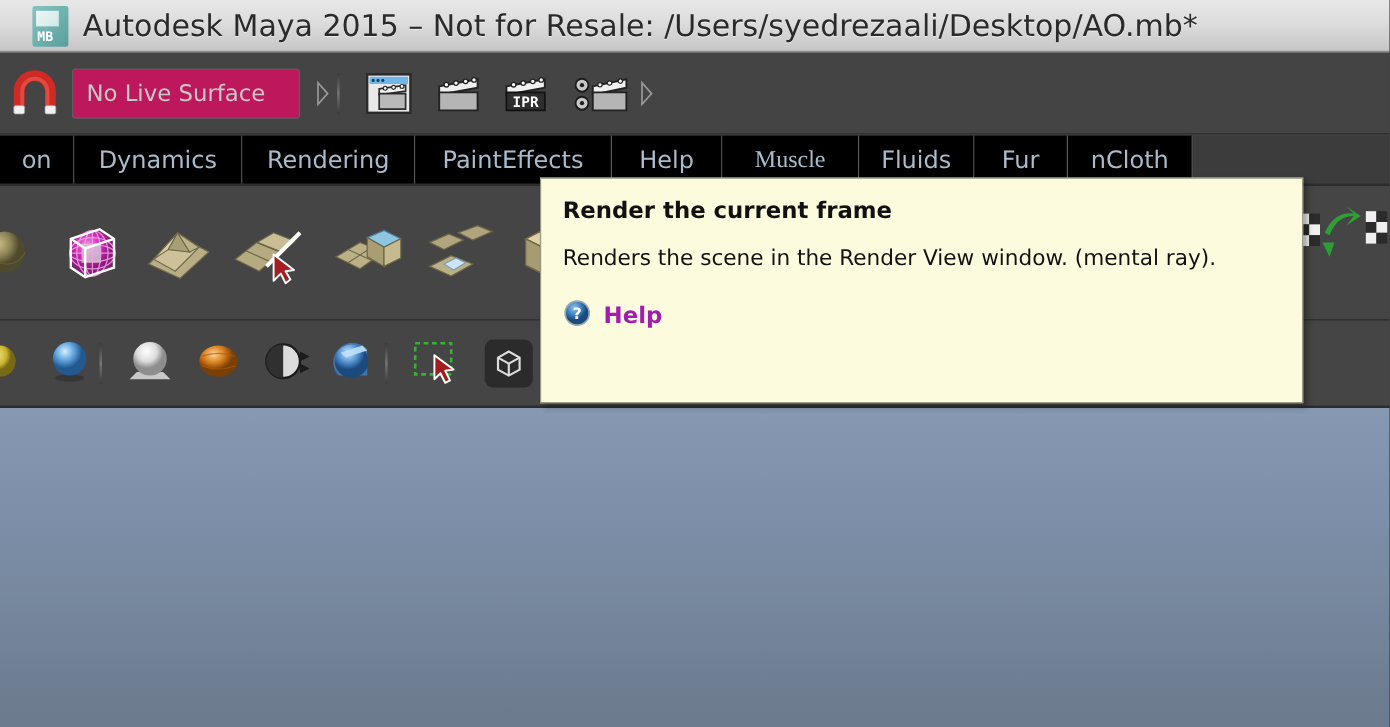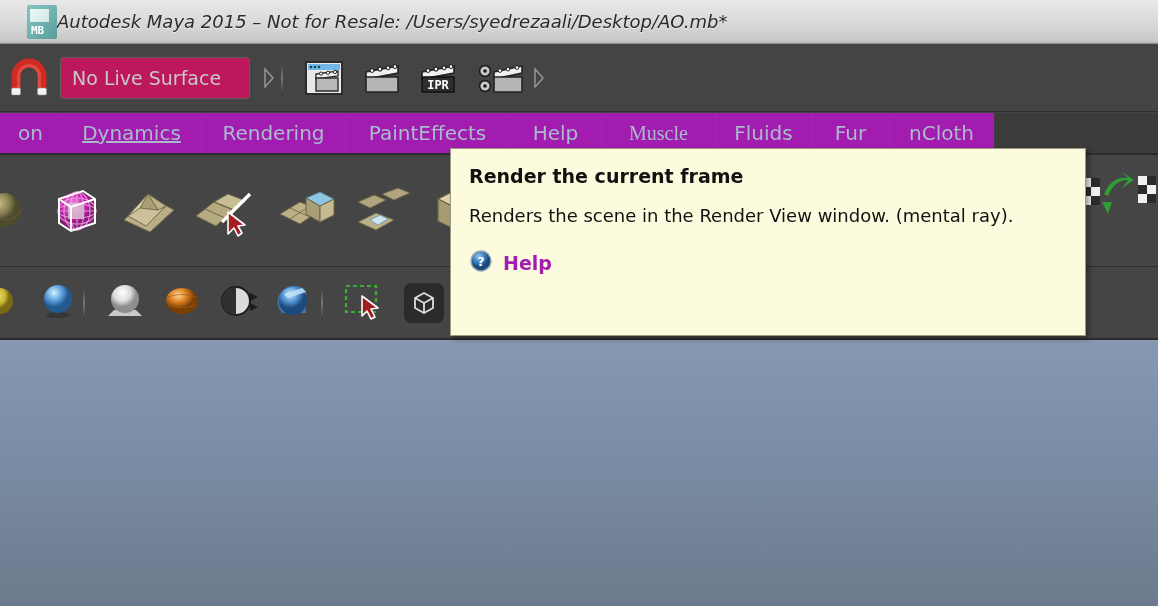--- a/index.html
+++ b/index.html
@@ -31,25 +31,25 @@
     position: absolute; left: 3px; top: 4px; width: 19px; height: 13px;
     background: linear-gradient(135deg, #eef7f6 0%, #cfe8e6 100%);
   }
   #file-icon .mb {
     position: absolute; left: 4px; bottom: 3px;
     font-family: "DejaVu Sans Mono", monospace;
     font-size: 11px; font-weight: bold; color: #ffffff; letter-spacing: 0px;
     line-height: 11px;
   }
   #title-text {
-    font-size: 18px; color: #2a2a2a;
+    margin-left: 12px;
+    font-size: 25px; color: #2a2a2a;
     font-family: "DejaVu Sans", sans-serif;
     white-space: nowrap;
     text-shadow: 0 1px 0 rgba(255,255,255,0.55);
-    font-style: italic;
   }
 
   
   #statusbar {
     position: absolute; left: 0; top: 44px; width: 1158px; height: 68px;
     background: #444444;
     border-bottom: 1px solid #2e2e2e;
     display: flex; align-items: center;
   }
   #magnet { width: 46px; height: 40px; margin-left: 6px; flex: none; }
@@ -88,21 +88,21 @@
     background: #3c3c3c;
     display: flex; align-items: stretch;
     border-bottom: 2px solid #2c2c2c;
   }
   .tab {
     display: flex; align-items: center; justify-content: center;
     color: #a8bccc; font-size: 20px;
     font-family: "DejaVu Sans", sans-serif;
     border-right: 1px solid #5a5a5a;
     white-space: nowrap;
-    background: #a21caf;
+    background: #000000;
   }
   .tab:first-child { border-left: none; }
 
   
   #shelf {
     position: absolute; left: 0; top: 157px; width: 1158px; height: 110px;
     background: #454545;
     border-bottom: 1px solid #2e2e2e;
     display: flex; align-items: center;
   }
@@ -244,21 +244,21 @@
       <svg width="12" height="22" viewBox="0 0 12 22">
         <path d="M2 2 L10 11 L2 20 Z" fill="none" stroke="#9a9a9a" stroke-width="1.4"></path>
       </svg>
     </div>
   </div>
 
   <div id="tabs">
       <div class="tab" style="width: 62px;">
         <span>on</span>
       </div>
-      <div class="tab" style="width: 140px; text-decoration: underline;">
+      <div class="tab" style="width: 140px;">
         <span>Dynamics</span>
       </div>
       <div class="tab" style="width: 144px;">
         <span>Rendering</span>
       </div>
       <div class="tab" style="width: 164px;">
         <span>PaintEffects</span>
       </div>
       <div class="tab" style="width: 92px;">
         <span>Help</span>

